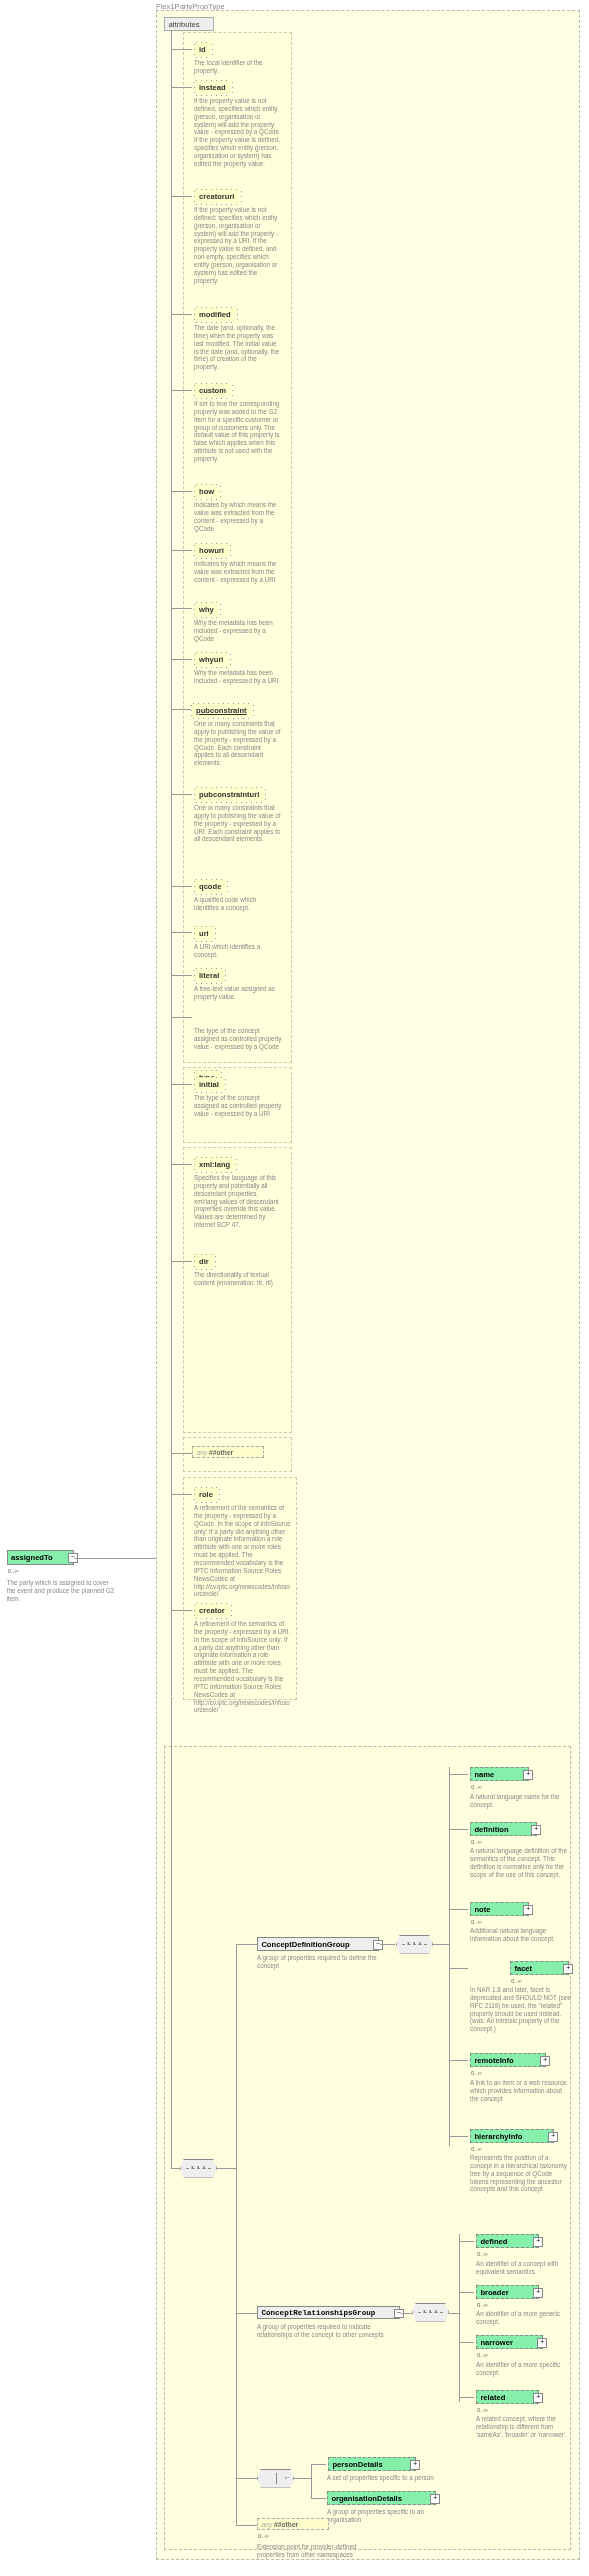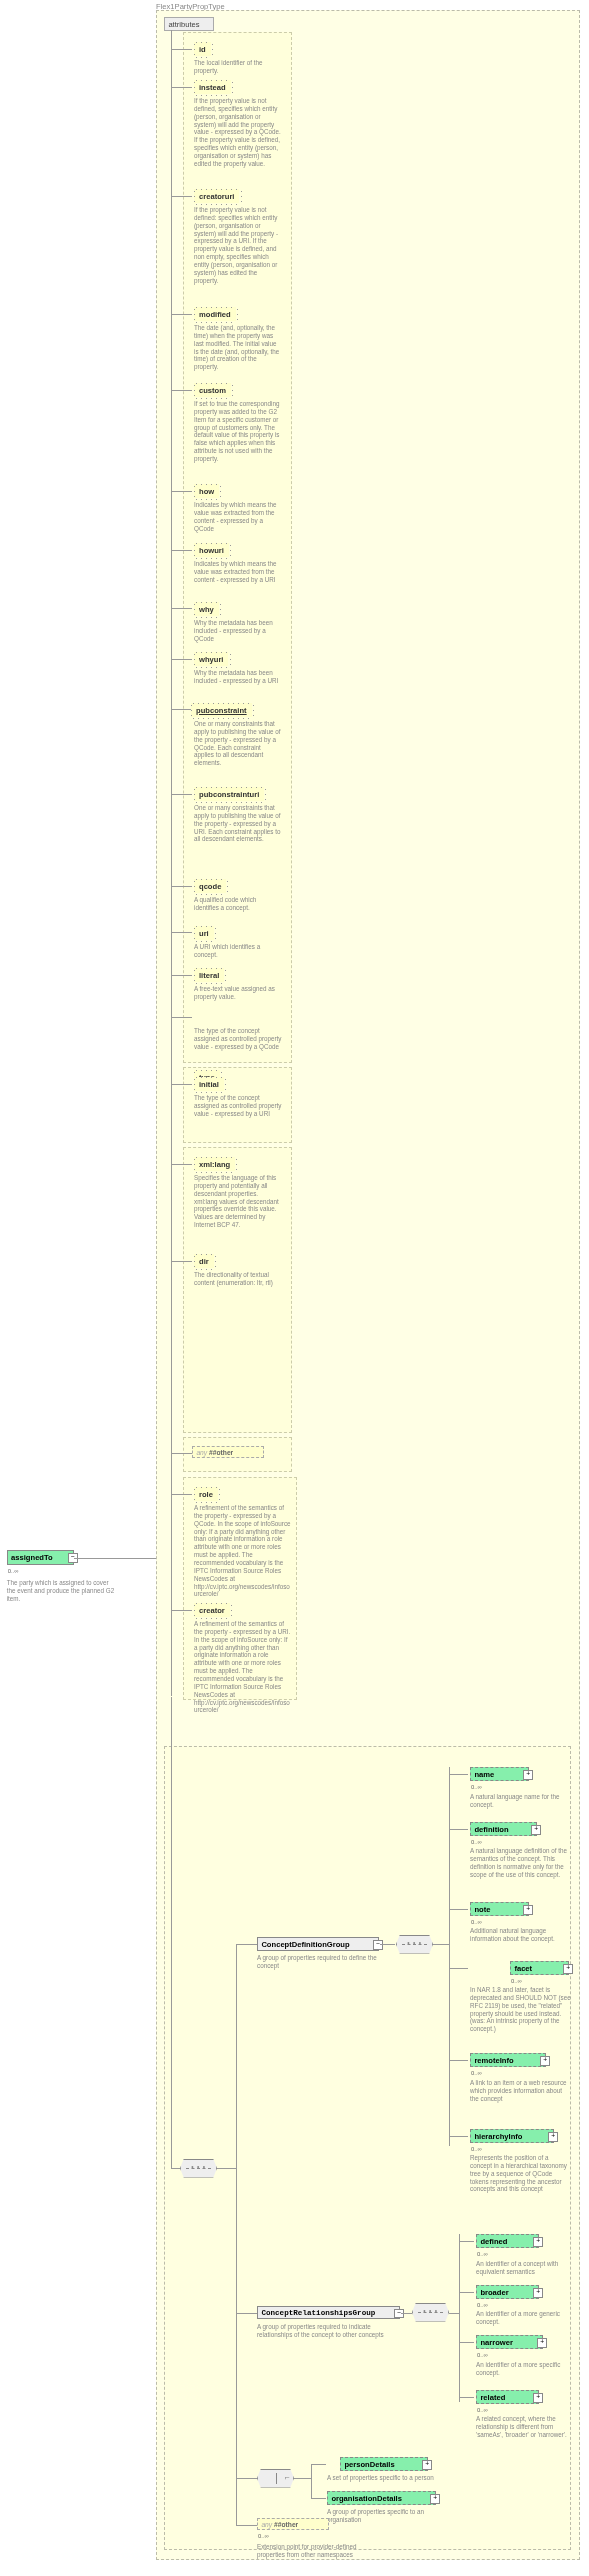--- a/index.html
+++ b/index.html
@@ -451,21 +451,21 @@
 <div class="doc" style="left:476px; top:2415px; width:97px;">A related concept, where the relationship is different from 'sameAs', 'broader' or 'narrower'.</div>
 
 <div class="hline" style="left:236px; top:2478px; width:21px;"></div>
 <div class="compositor choice" style="left:257px; top:2469px;">
   <span class="card">0..1</span>
 </div>
 <div class="hline" style="left:294px; top:2478px; width:17px;"></div>
 <div class="vline" style="left:311px; top:2464px; height:34px;"></div>
 
 <div class="hline" style="left:311px; top:2464px; width:15px;"></div>
-<div class="elem-box dashed" style="left:340px; top:2457px; width:88px;">
+<div class="elem-box dashed" style="left:328px; top:2457px; width:88px;">
   <span>personDetails</span>
   <span class="expander">+</span>
 </div>
 <div class="doc" style="left:327px; top:2474px; width:109px;">A set of properties specific to a person</div>
 
 <div class="hline" style="left:311px; top:2498px; width:15px;"></div>
 <div class="elem-box dashed" style="left:327px; top:2491px; width:109px;">
   <span>organisationDetails</span>
   <span class="expander">+</span>
 </div>

